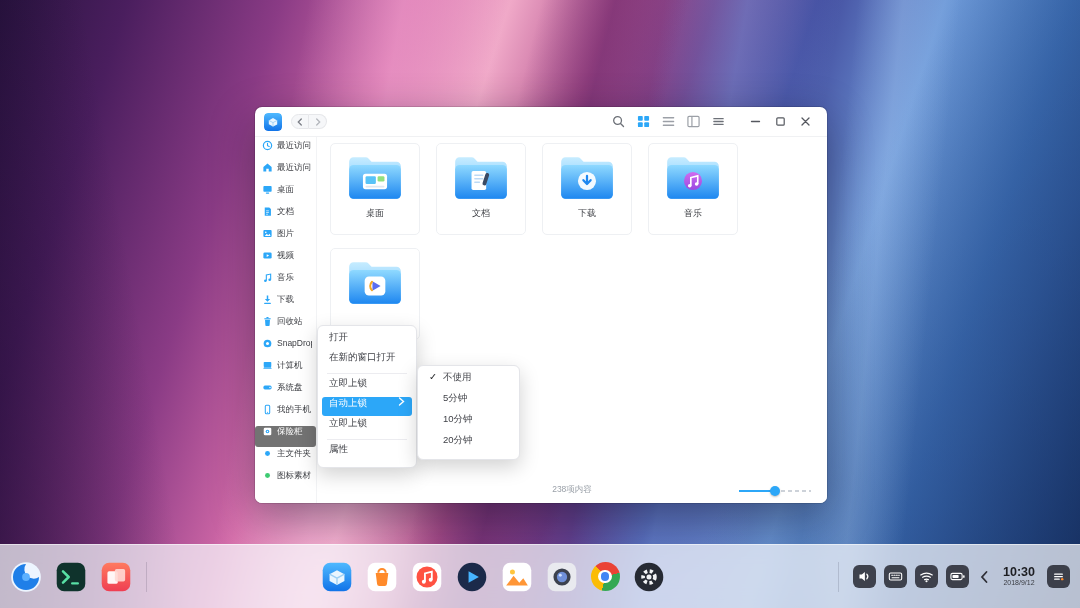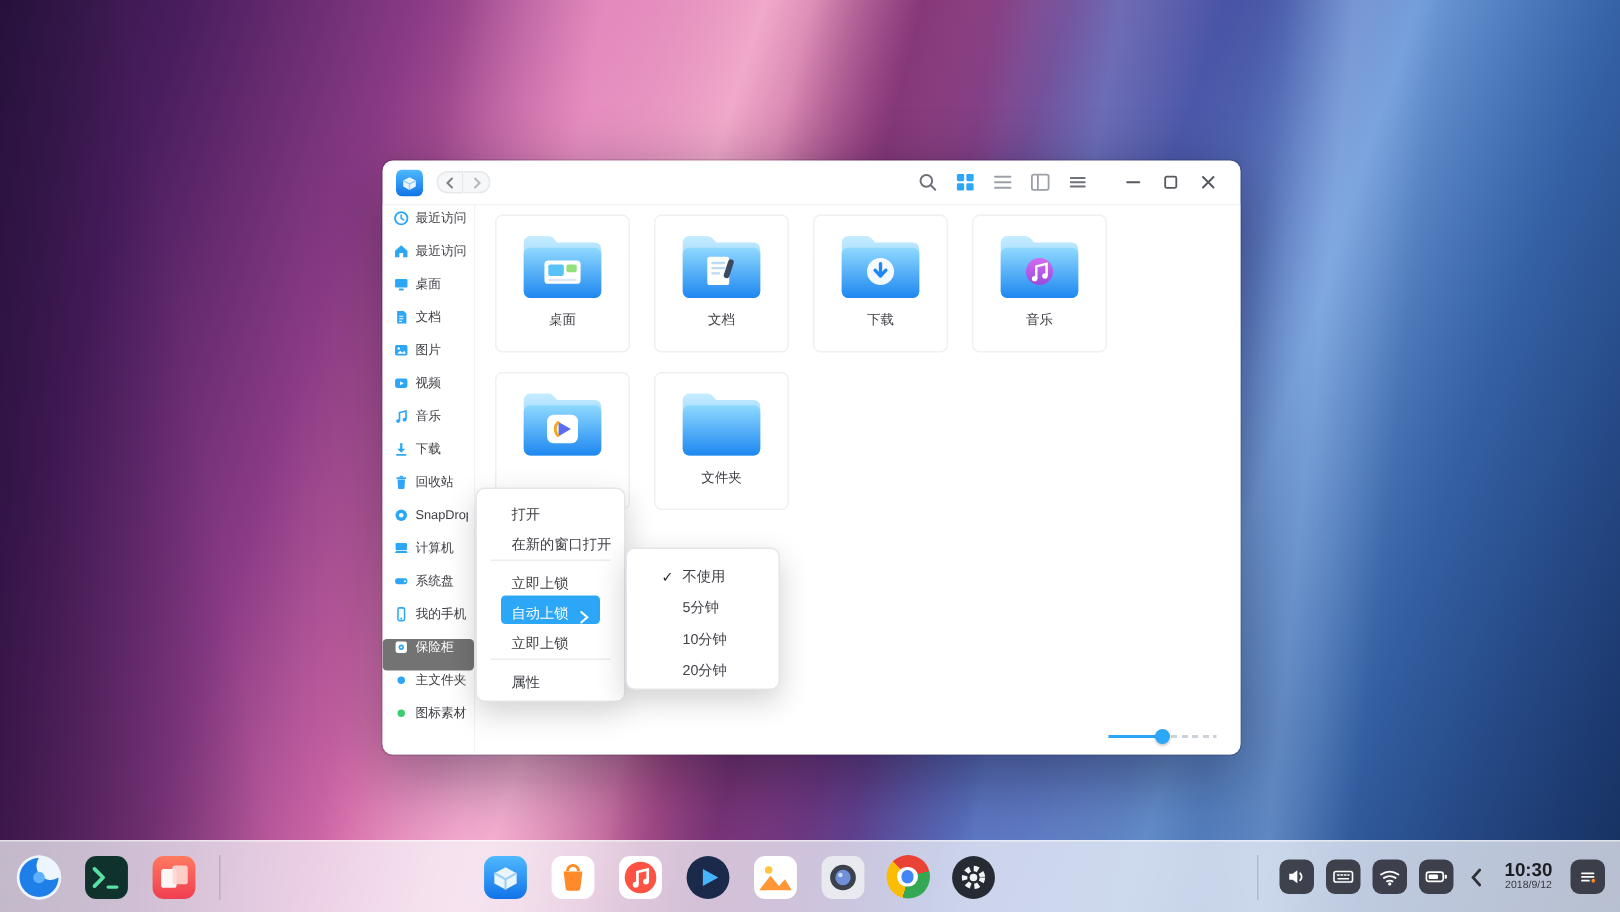--- a/index.html
+++ b/index.html
@@ -61,29 +61,29 @@
     background:repeating-linear-gradient(90deg,#cdd2d9 0 4px,transparent 4px 7px)}
   .zoom-fill{position:absolute;left:0;width:50%;top:5px;height:2px;background:#2ca7f8}
   .zoom-handle{position:absolute;left:calc(50% - 5px);top:1px;width:10px;height:10px;border-radius:50%;
     background:#2ca7f8;box-shadow:0 1px 2px rgba(0,0,0,.25)}
 
   
   .menu{position:absolute;background:#fff;border:1px solid #e4e5e9;border-radius:6px;
     box-shadow:0 7px 20px rgba(0,0,0,.18);padding:4px 0;z-index:40}
   .context-menu{left:317px;top:325px;width:100px}
   .submenu{left:417px;top:365px;width:103px;z-index:41}
-  .menu-item{height:19px;margin:1px 16px;border-radius:3px;display:flex;align-items:flex-end;
+  .menu-item{height:19px;margin:1px 4px;border-radius:3px;display:flex;align-items:flex-start;
     justify-content:space-between;padding:0 7px;font-size:9.5px;color:#404248;cursor:pointer;white-space:nowrap}
   .menu-item.hl{background:#2ca7f8;color:#fff}
   .menu-divider{height:1px;background:#ececf0;margin:3px 9px}
   .submenu .menu-item{height:20px;justify-content:flex-start;padding-left:21px;position:relative}
   .submenu .check{position:absolute;left:7px;font-size:9.5px;color:#2b2c30;font-weight:bold}
 
   
-  .dock{position:absolute;left:0;right:0;bottom:0;height:48px;z-index:10;
+  .dock{position:absolute;left:0;right:0;bottom:0;height:64px;z-index:10;
     background:rgba(246,248,252,.72);border-top:1px solid rgba(255,255,255,.55);
     backdrop-filter:blur(10px);display:flex;align-items:center;padding:0 10px}
   .dock-group{display:flex;align-items:center;gap:13px}
   .dock-sep{width:1px;height:30px;background:rgba(20,20,40,.14);margin:0 14px}
   .dk{width:32px;height:32px;cursor:pointer;display:flex;align-items:center;justify-content:center}
   .dk svg{width:32px;height:32px}
   .dock-apps{margin:0 auto}
   .chrome{width:29px;height:29px;border-radius:50%;position:relative;
     background:conic-gradient(from -45deg,#ea4335 0 120deg,#34a853 120deg 240deg,#fbbc05 240deg 360deg)}
   .chrome::before{content:"";position:absolute;inset:26%;background:#fff;border-radius:50%}
@@ -402,31 +402,25 @@
           <svg viewBox="0 0 72 58">
             <path d="M6 10a5 5 0 0 1 5-5h14a5 5 0 0 1 3.7 1.6L32 10h29a5 5 0 0 1 5 5v33a5 5 0 0 1-5 5H11a5 5 0 0 1-5-5Z" fill="url(#foldtab)"></path>
             <rect x="6" y="14" width="60" height="39" rx="5" fill="url(#foldg)"></rect>
             <rect x="24" y="21.5" width="24" height="22" rx="5" fill="#fff"></rect>
             <path d="M33 27l9.5 5.5L33 38Z" fill="#5b6cf0"></path>
             <path d="M32.5 27.5a7 7 0 0 0 0 10" stroke="#f5a623" stroke-width="2.3" fill="none" stroke-linecap="round"></path>
           </svg>
           <div class="flabel"></div>
         </div>
 
-        <div class="card">
-          <svg viewBox="0 0 72 58">
-            <path d="M6 10a5 5 0 0 1 5-5h14a5 5 0 0 1 3.7 1.6L32 10h29a5 5 0 0 1 5 5v33a5 5 0 0 1-5 5H11a5 5 0 0 1-5-5Z" fill="url(#foldtab)"></path>
-            <rect x="6" y="14" width="60" height="39" rx="5" fill="url(#foldg)"></rect>
-          </svg>
-          <div class="flabel">文件夹</div>
-        </div>
 
       </div>
 
       <div class="statusbar">
+        <div class="status-text">238项内容</div>
         <div class="zoom">
           <div class="zoom-track"></div>
           <div class="zoom-fill"></div>
           <div class="zoom-handle"></div>
         </div>
       </div>
     </div>
   </div>
 
   <div class="menu context-menu">

